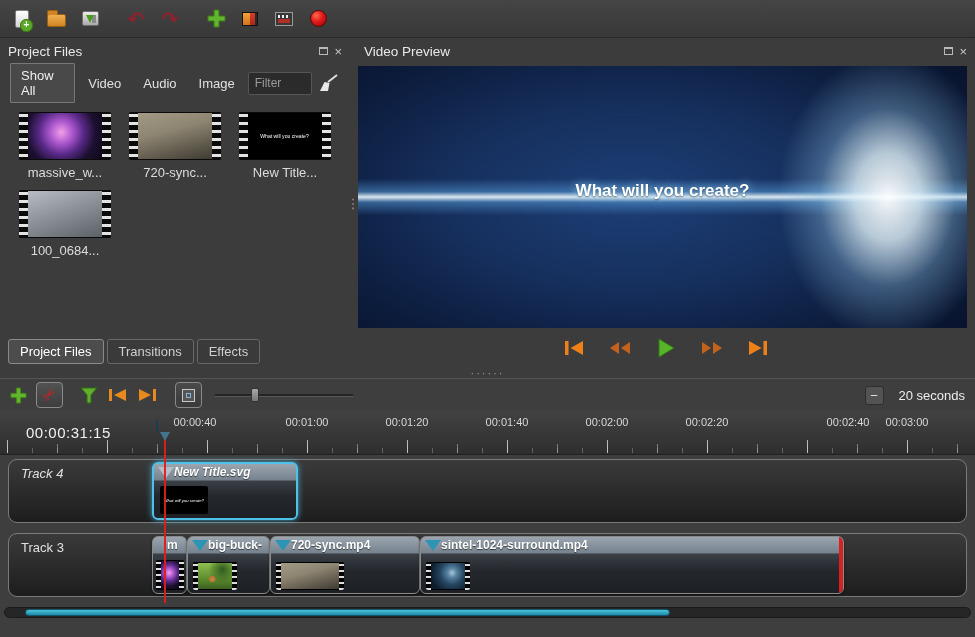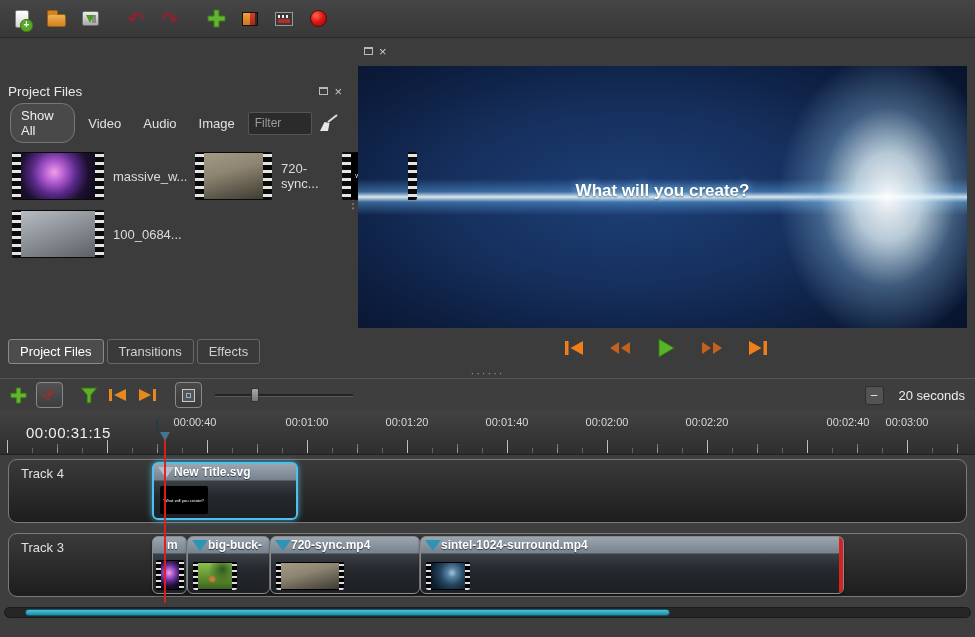--- a/index.html
+++ b/index.html
@@ -34,45 +34,45 @@
   .icon-profile::after { content:""; width:5px; background:linear-gradient(#d84028,#a82818); }
   .icon-film { width:18px; height:14px; background:#383838; border:1px solid #999; position:relative; }
   .icon-film::before { content:""; position:absolute; left:2px; right:2px; top:2px; height:3px;
     background:repeating-linear-gradient(to right,#eee 0 2px,#383838 2px 4px); }
   .icon-film::after { content:""; position:absolute; left:2px; right:2px; bottom:2px; height:4px; background:#b03028; }
   .icon-export { width:17px; height:17px; border-radius:50%; border:1px solid #5a0606;
     background:radial-gradient(circle at 35% 30%,#ff6a50,#e01818 45%,#8a0a0a 100%); }
 
   
   .main-split { height:330px; flex:0 0 330px; display:flex; }
-  .left-panel { width:350px; flex:0 0 350px; display:flex; flex-direction:column; background:#3c3c3c;margin-top:40px; }
+  .left-panel { width:350px; flex:0 0 350px; display:flex; flex-direction:column; background:#3c3c3c; }
   .v-split { width:6px; flex:0 0 6px; display:flex; align-items:center; justify-content:center;
     color:#999; font-size:13px; cursor:col-resize; }
   .right-panel { flex:1; display:flex; flex-direction:column; background:#3c3c3c; }
 
   .panel-header { height:26px; flex:0 0 26px; display:flex; align-items:center; padding:0 8px; }
   .panel-title { flex:1; font-size:13.5px; color:#e8e8e8; }
   .ph-icons { display:flex; align-items:center; gap:6px; }
   .float-icon { width:9px; height:8px; border:1px solid #b8b8b8; border-top-width:2px; display:block; cursor:pointer; }
   .close-icon { color:#c8c8c8; font-size:13px; line-height:1; cursor:pointer; }
 
   
   .filter-row { height:38px; flex:0 0 38px; display:flex; align-items:center; gap:4px; padding:0 10px; }
-  .btn-showall { padding:4px 10px; background:#494949; border:1px solid #787878; border-radius:13px;
+  .btn-showall { padding:4px 10px; background:#494949; border:1px solid #787878; border-radius:1px;
     color:#efefef; cursor:pointer; }
   .btn-flat { padding:4px 8px; background:transparent; border:1px solid transparent; color:#e0e0e0; cursor:pointer; }
   .filter-input { width:64px; height:23px; background:#2b2b2b; border:1px solid #555; border-radius:2px;
     color:#ddd; padding:2px 6px; font-family:inherit; font-size:12px; }
   .filter-input::placeholder { color:#9a9a9a; }
   .broom-btn { width:28px; height:26px; display:flex; align-items:center; justify-content:center; cursor:pointer; }
 
   
   .thumb-grid { flex:1; display:grid; grid-template-columns:repeat(3,1fr); align-content:start;
     row-gap:10px; column-gap:4px; padding:10px 12px; }
-  .file-item { display:flex; align-items:center; gap:5px; cursor:pointer; }
+  .file-item { display:flex; flex-direction:column; align-items:center; gap:5px; cursor:pointer; }
   .thumb { width:92px; height:48px; background:#0a0a0a; border-radius:2px; position:relative; overflow:hidden; }
   .thumb::before, .thumb::after { content:""; position:absolute; top:0; bottom:0; width:9px; z-index:2;
     background:repeating-linear-gradient(to bottom,#0a0a0a 0 2px,#e4e4e4 2px 5px,#0a0a0a 5px 8px); }
   .thumb::before { left:0; } .thumb::after { right:0; }
   .thumb-img { position:absolute; left:9px; right:9px; top:1px; bottom:1px; }
   .img-massive { background:radial-gradient(circle at 45% 42%,#f0a0e8 0,#b05ad0 22%,#5a2a8a 45%,#1c1030 70%,#0c0818 100%); }
   .img-720 { background:linear-gradient(165deg,#a39a86 0,#8d8471 40%,#5f594c 75%,#3f3b33 100%); }
   .img-sintel { background:radial-gradient(circle at 62% 38%,#a8c6da 0,#5580a0 18%,#24455f 45%,#0e1d2c 80%); }
   .img-bigbuck { background:radial-gradient(circle at 42% 62%,#c8883f 0,#b5742f 12%,rgba(0,0,0,0) 14%),
     radial-gradient(circle at 72% 25%,#2e5a1e 0,rgba(0,0,0,0) 45%),
@@ -265,20 +265,21 @@
         <span class="tab">Effects</span>
       </div>
     </div>
 
     <div class="v-split">
         <span>⋮</span>
       </div>
 
     <div class="right-panel">
       <div class="panel-header">
+        <span class="panel-title">Video Preview</span>
         <span class="ph-icons">
           <span class="float-icon"></span>
           <span class="close-icon">×</span>
         </span>
       </div>
       <div class="video-area">
         <div class="video-frame"></div>
         <div class="video-overlay-text">What will you create?</div>
       </div>
       <div class="transport">
@@ -377,21 +378,21 @@
       <span class="ticks-med"></span>
       <span class="ticks-major"></span>
       <span class="playhead-head">
         <span class="ph-ball"></span>
         <span class="ph-stem" style="display:block;"></span>
       </span>
     </div>
 
     <div class="tracks">
 
-      <div class="track-row" style="top:4px;">
+      <div class="track-row" style="top:4px;font-style:italic;">
         <span class="track-name">Track 4</span>
         <div class="clip selected" style="left:143px;width:146px;">
           <span class="clip-chevron gray"></span>
           <span class="clip-label">New Title.svg</span>
           <span class="title-thumb">
               <span class="tiny-text">What will you create?</span>
             </span>
         </div>
       </div>
 

